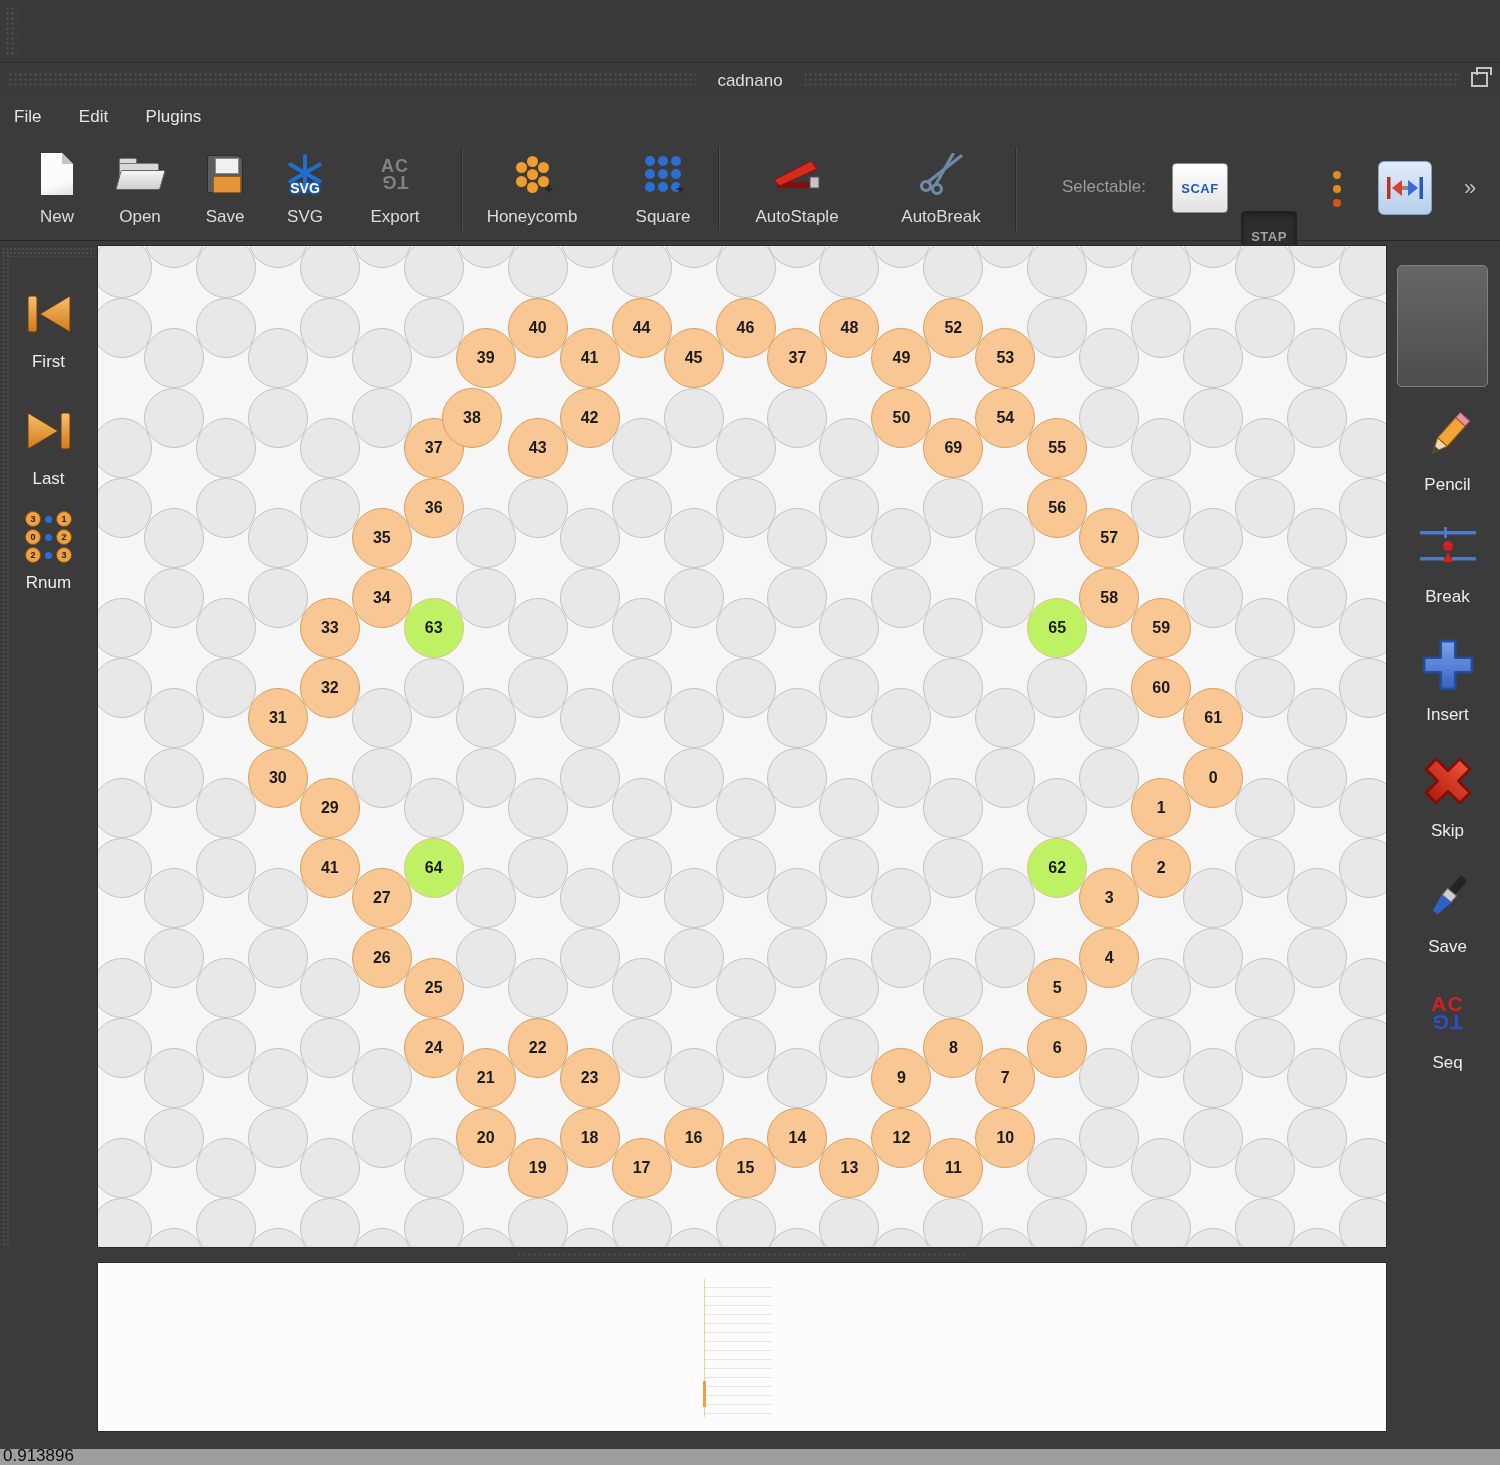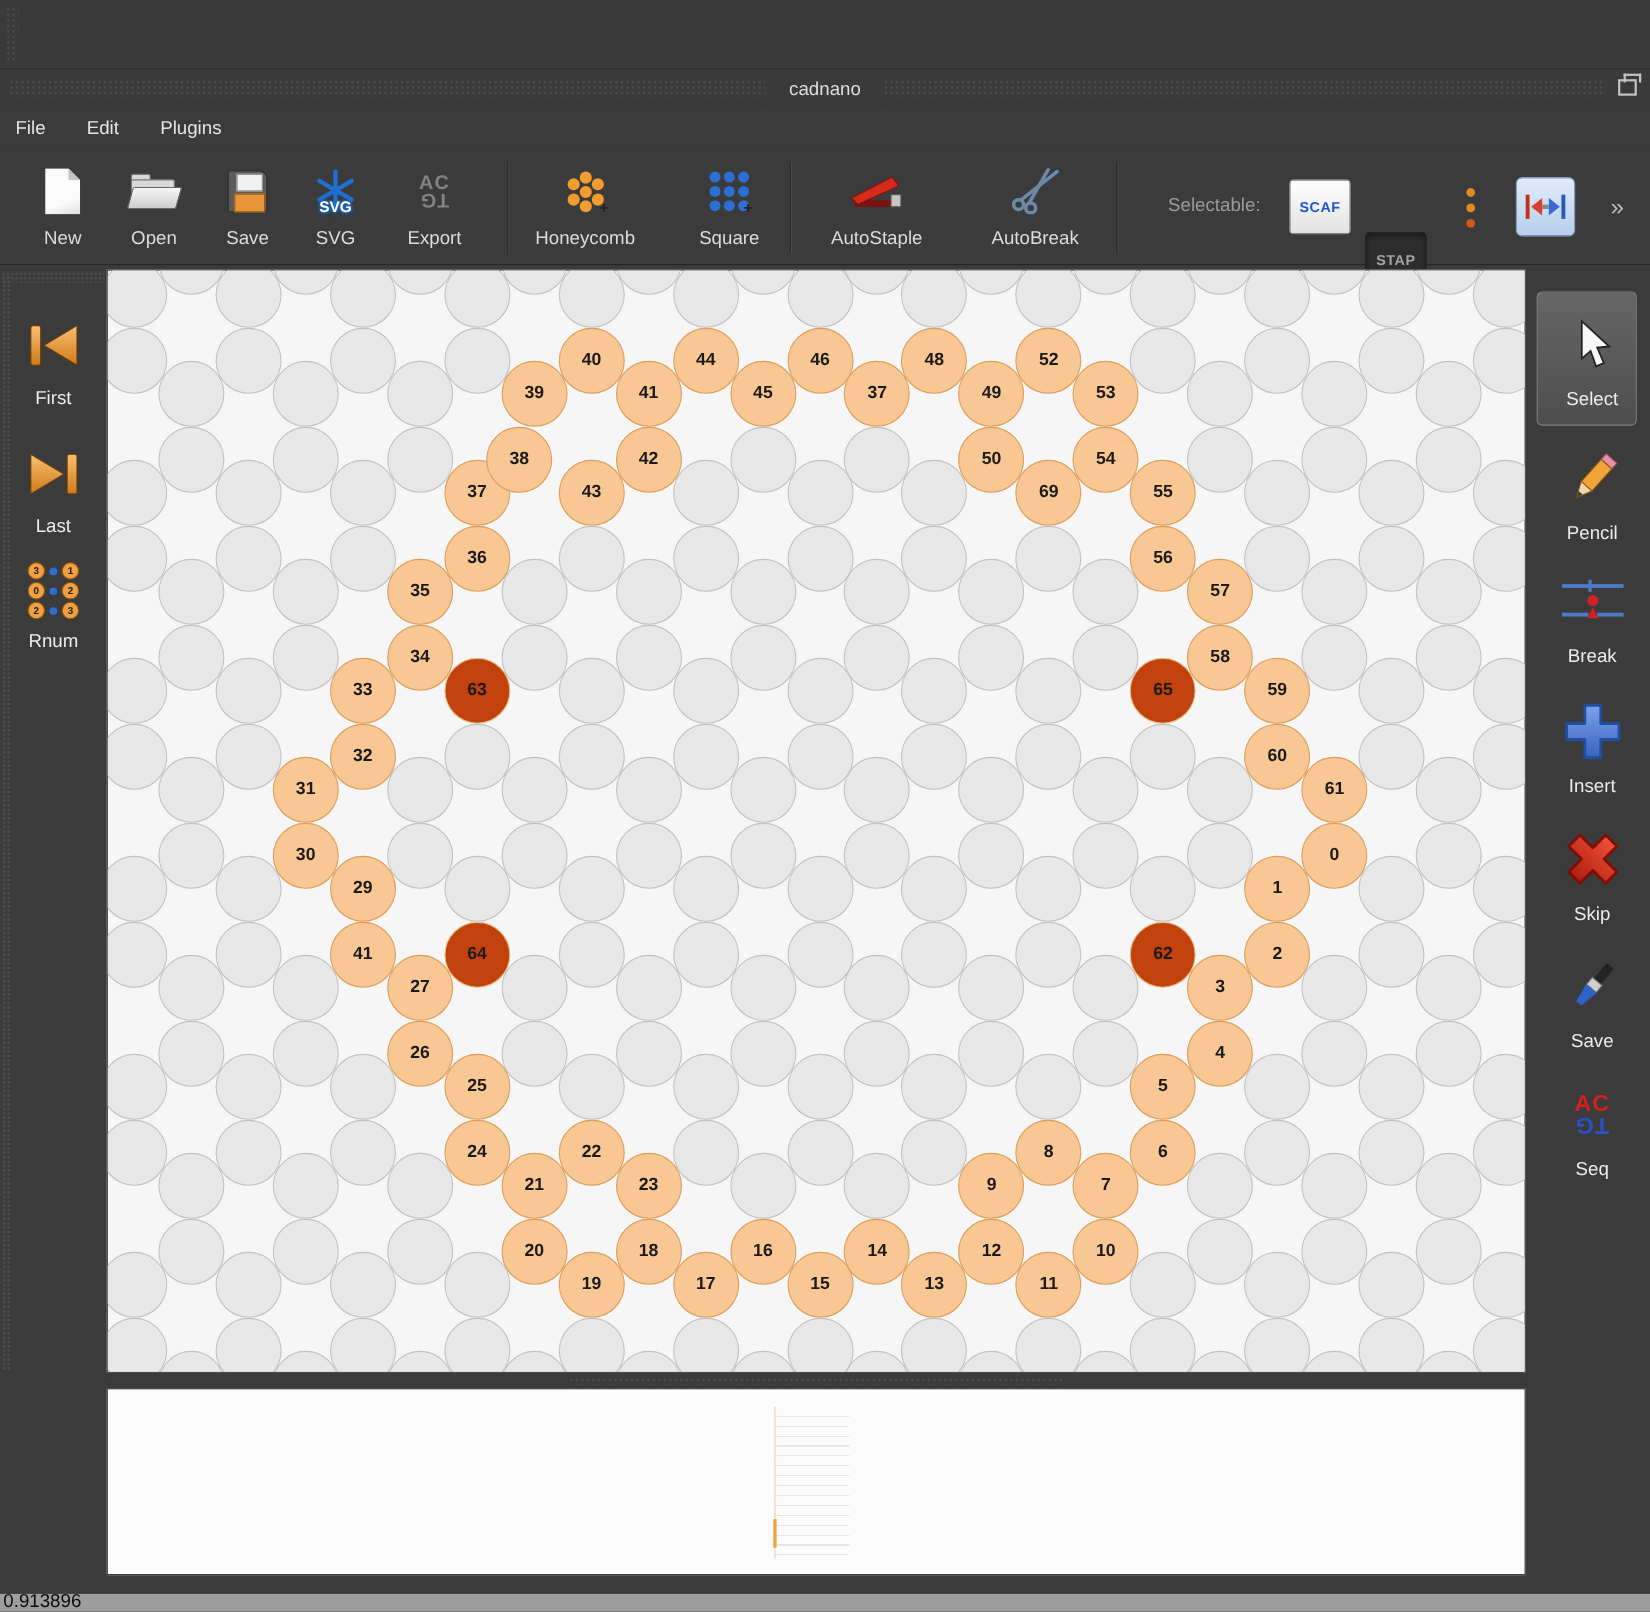--- a/index.html
+++ b/index.html
@@ -75,21 +75,21 @@
 
   #right-panel { left:1395px; top:245px; width:105px; height:1130px; }
   .rt-select-bg { position:absolute; left:2px; top:20px; width:91px; height:122px; background:linear-gradient(#666666,#4d4d4d); border:1px solid #818181; border-radius:5px; }
   .rt-item { position:absolute; left:0; width:105px; text-align:center; color:#ececec; font-size:17px; }
   .rt-item .ico { height:80px; display:flex; align-items:center; justify-content:center; }
 
   
   #canvas-wrap { left:97px; top:245px; width:1290px; height:1003px; background:#f6f6f6; border:1px solid #2a2a2a; overflow:hidden; }
   .cell { position:absolute; width:60px; height:60px; border-radius:50%; background:#e8e8e8; border:1.5px solid #c2c2c2; }
   .cell.active { background:#f8c794; border-color:#db9e5b; }
-  .cell.light { background:#c2410c; border-color:#e2c384; }
+  .cell.light { background:#bef264; border-color:#e2c384; }
   .cell span { position:absolute; inset:0; display:flex; align-items:center; justify-content:center; font-size:16px; font-weight:bold; color:#1b1b1b; }
 
   
   #splitter { left:97px; top:1249px; width:1290px; height:13px; background:#3b3b3b; }
   #splitter .handle { position:absolute; left:50%; top:3px; transform:translateX(-50%); width:450px; height:7px; }
   #path-panel { left:97px; top:1262px; width:1290px; height:170px; background:#fcfcfc; border:1px solid #2a2a2a; }
   #mini-strand { position:absolute; left:606px; top:16px; width:68px; height:138px; border-left:1px solid #f0cf9e;
     background:repeating-linear-gradient(to bottom, transparent 0 8px, #e6e6e6 8px 9px); }
   #mini-strand::after { content:""; position:absolute; left:-2px; bottom:10px; width:3px; height:26px; background:#f0a040; }
 
@@ -708,28 +708,20 @@
     <div class="cell" style="left: 1241.04px; top: 532px;"></div>
     <div class="cell" style="left: 1241.04px; top: 592px;"></div>
     <div class="cell" style="left: 1241.04px; top: 712px;"></div>
     <div class="cell" style="left: 1241.04px; top: 772px;"></div>
     <div class="cell" style="left: 1241.04px; top: 892px;"></div>
     <div class="cell" style="left: 1241.04px; top: 952px;"></div>
   </div>
 
 <div id="right-panel" class="abs">
   <div class="rt-select-bg"></div>
-  <div class="rt-item" style="top:28px;">
-    <div class="ico">
-      <svg width="42" height="46" viewBox="0 0 42 46">
-        <polygon points="11,2 11,36 19,29 24,43 31,40 25,26 36,25" fill="#f8f8f8" stroke="#222" stroke-width="1.6"></polygon>
-      </svg>
-    </div>
-    <div class="lbl">Select</div>
-  </div>
   <div class="rt-item" style="top:150px;">
     <div class="ico">
       <svg width="52" height="54" viewBox="0 0 52 54">
         <g transform="rotate(42 26 27)">
           <rect x="20" y="2" width="13" height="7" fill="#e890a8" stroke="#9a4a60"></rect>
           <rect x="20" y="9" width="13" height="27" fill="#f2a437" stroke="#8a5a10"></rect>
           <polygon points="20,36 33,36 26.5,50" fill="#f0d8b0" stroke="#8a5a10"></polygon>
           <polygon points="24,44 29,44 26.5,50" fill="#404040"></polygon>
         </g>
       </svg>

